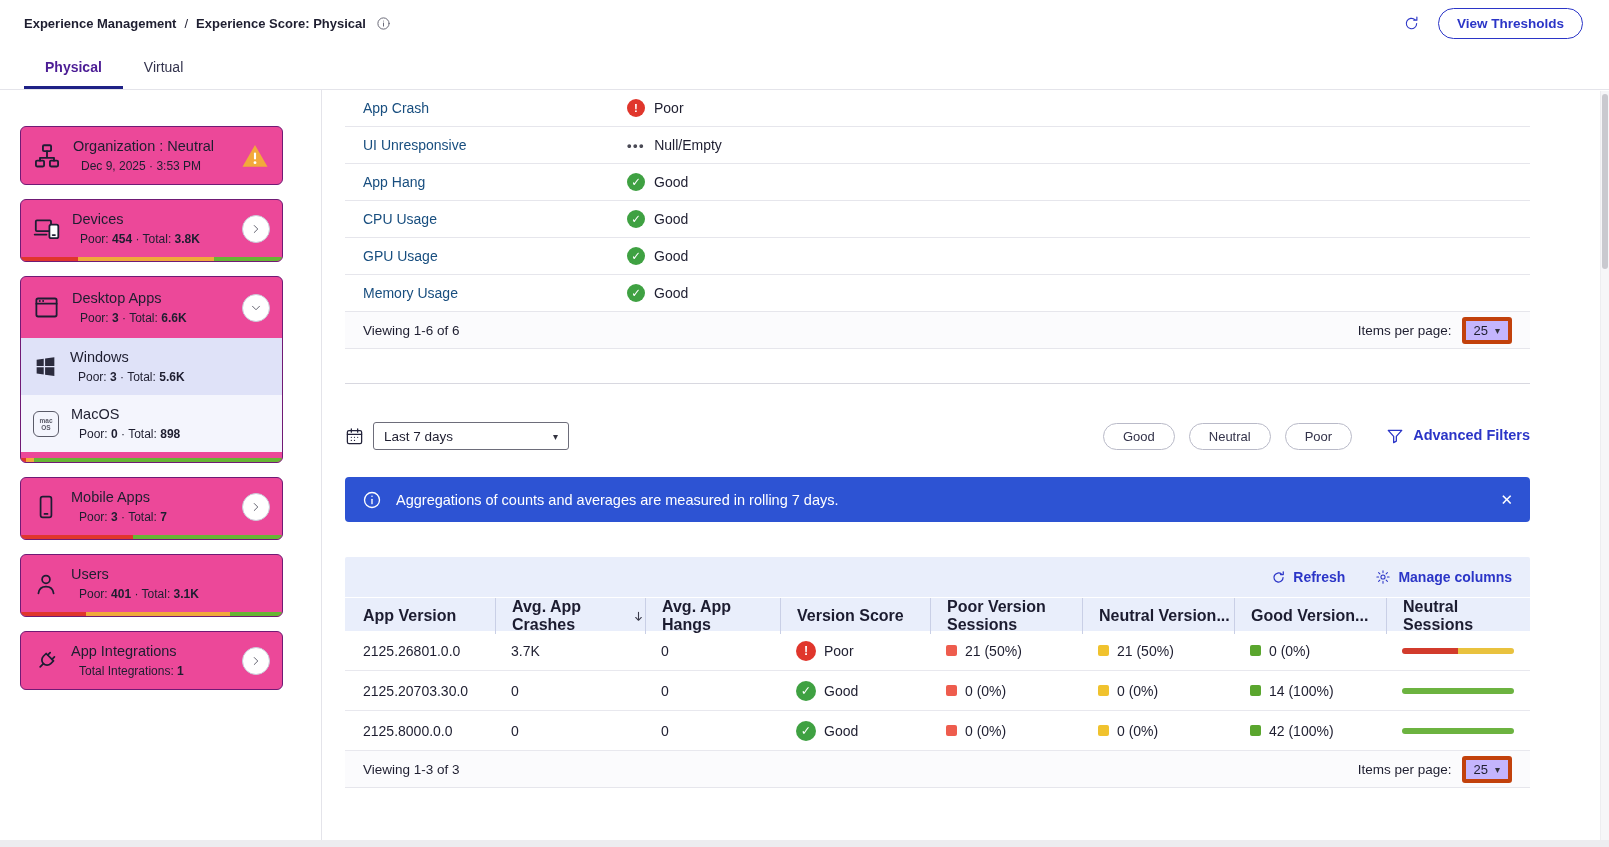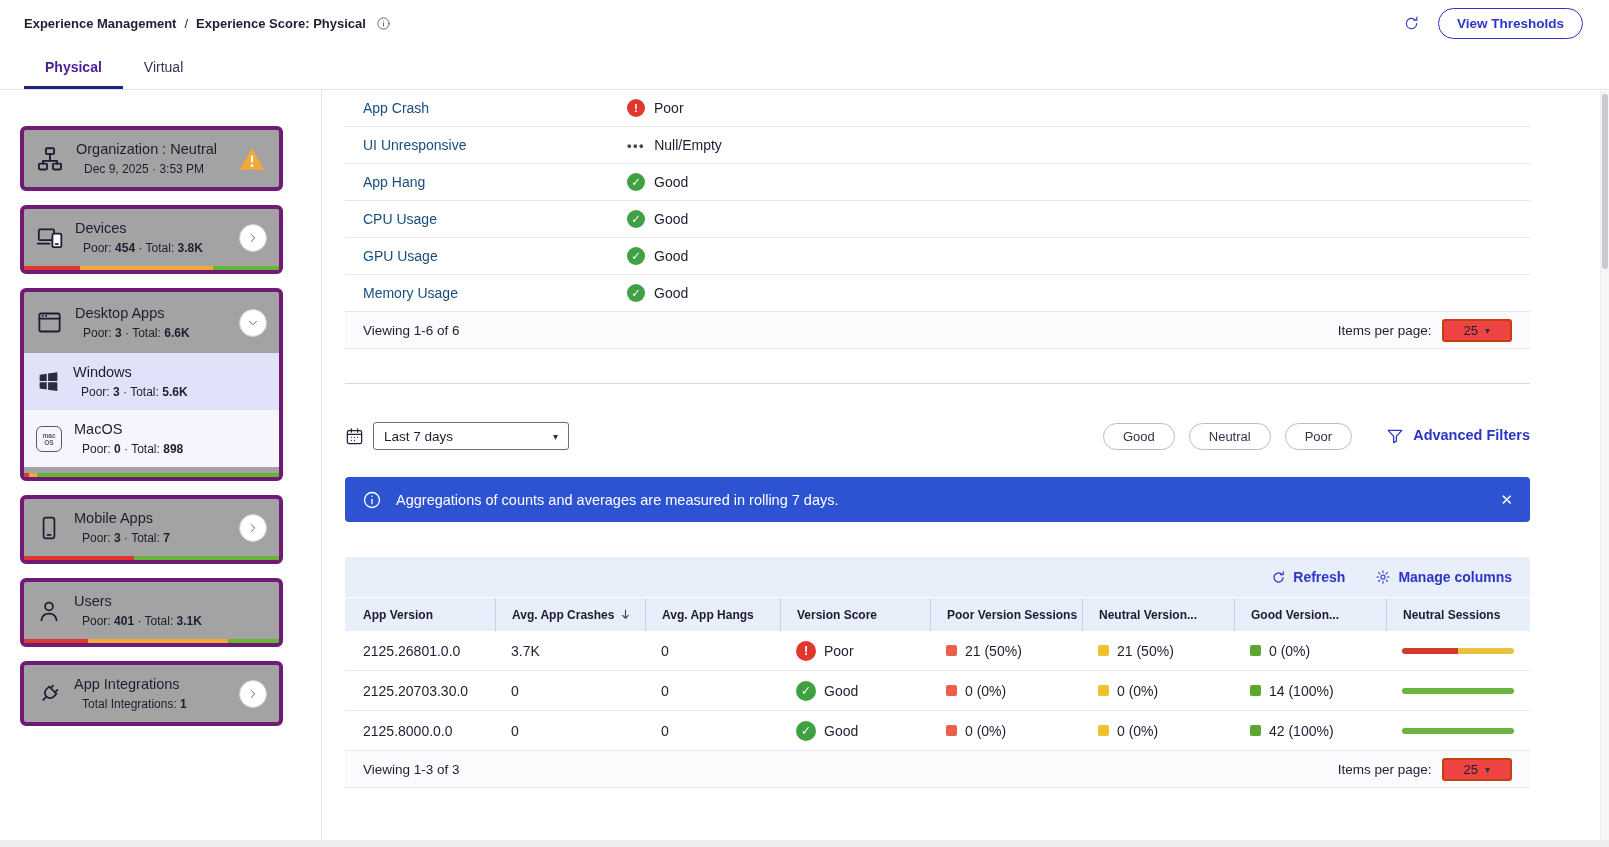--- a/index.html
+++ b/index.html
@@ -29,21 +29,21 @@
   .tab { padding:13px 21px 9px; font-size:14px; color:#33334d; cursor:pointer; border-bottom:3px solid transparent; }
   .tab.active { color:#4c1d95; font-weight:600; border-bottom-color:#1e2186; }
 
   
   .body { display:flex; height:757px; }
 
   
   .sidebar { width:322px; border-right:1px solid #e4e4ea; padding:36px 38px 20px 20px; flex:none; }
   .card {
     position:relative; display:flex; align-items:center; gap:12px;
-    background:#a3a3a3; border:4px solid #701a75; border-radius:6px;
+    background:#ec4899; border:1px solid #701a75; border-radius:6px;
     padding:10px 12px; margin-bottom:14px; overflow:hidden; cursor:pointer;
   }
   .card-ic { display:inline-flex; color:#1d1d33; flex:none; }
   .card-text { flex:1; min-width:0; }
   .card-title { font-size:14.5px; line-height:19px; color:#1e1e30; }
   .card-sub { font-size:12px; line-height:16px; color:#1e1e30; margin-top:2px; white-space:nowrap;margin-left:8px; }
   .card-sub b { font-weight:700; }
   .chev-btn {
     margin-left:auto; width:28px; height:28px; flex:none; border-radius:50%;
     border:1px solid #c9cbd8; background:#fff; color:#5a5a68;
@@ -79,22 +79,22 @@
   .badge.good { background:#3fa142; }
   .badge-lg { width:20px; height:20px; font-size:12.5px; }
   .null-dots { color:#4a4a55; font-size:13px; letter-spacing:1.5px; font-weight:700; }
 
   .t-footer {
     height:37px; display:flex; align-items:center; justify-content:space-between;
     padding:0 18px; background:#fbfbfd; border-bottom:1px solid #e6e6ec; font-size:13.5px;
   }
   .ipp { display:flex; align-items:center; gap:10px; }
   .select-sm {
-    display:inline-flex; align-items:center; gap:7px; border:2px solid #c2410c;
-    border-radius:3px; padding:2px 20px; font-size:13px; background:#ef4444; cursor:pointer;
+    display:inline-flex; align-items:center; gap:7px; border:4px solid #c2410c;
+    border-radius:3px; padding:2px 8px; font-size:13px; background:#c4b5fd; cursor:pointer;
   }
   .caret { font-size:10px; color:#33333f; }
 
   .divider { width:1185px; border:none; border-top:1px solid #d8d8e0; margin-top:34px; }
 
   
   .filter-row { margin-top:38px; display:flex; align-items:center; width:1185px; }
   .cal-ic { display:inline-flex; color:#23233a; margin-right:9px; }
   .select-md {
     width:196px; height:28px; border:1px solid #6d6d7a; border-radius:3px; background:#fff;
@@ -117,21 +117,21 @@
   .banner-close { margin-left:auto; font-size:15px; cursor:pointer; line-height:1; }
 
   
   .versions { margin-top:35px; width:1185px; }
   .v-actions {
     height:41px; background:#e9eefb; display:flex; justify-content:flex-end; align-items:center;
     gap:30px; padding:0 18px; border-bottom:1px solid #fff; border-radius:2px 2px 0 0;
   }
   .action { display:flex; align-items:center; gap:7px; color:#2B35C7; font-weight:700; font-size:14px; cursor:pointer; }
   .v-grid { display:grid; grid-template-columns:150px 150px 135px 150px 152px 152px 152px 1fr; }
-  .v-head { background:#e9eefb; height:33px; font-size:12px; font-weight:700; color:#1c1c30; }
+  .v-head { background:#e9eefb; height:33px; font-size:16px; font-weight:700; color:#1c1c30; }
   .v-th { display:flex; align-items:center; gap:5px; padding-left:16px; height:100%; cursor:pointer; }
   .v-th:first-child { padding-left:18px; }
   .v-th + .v-th { border-left:1px solid #c9cfe6; }
   .sort-ic { display:inline-flex; color:#3a3a4a; }
   .v-row { height:40px; align-items:center; border-bottom:1px solid #e8e8ee; font-size:14px; cursor:pointer; }
   .v-td { display:flex; align-items:center; padding-left:16px; }
   .v-td:first-child { padding-left:18px; }
   .sq { width:11px; height:11px; border-radius:2px; margin-right:8px; flex:none; }
   .sq-poor { background:#ee5c4d; }
   .sq-neutral { background:#f0c22e; }

